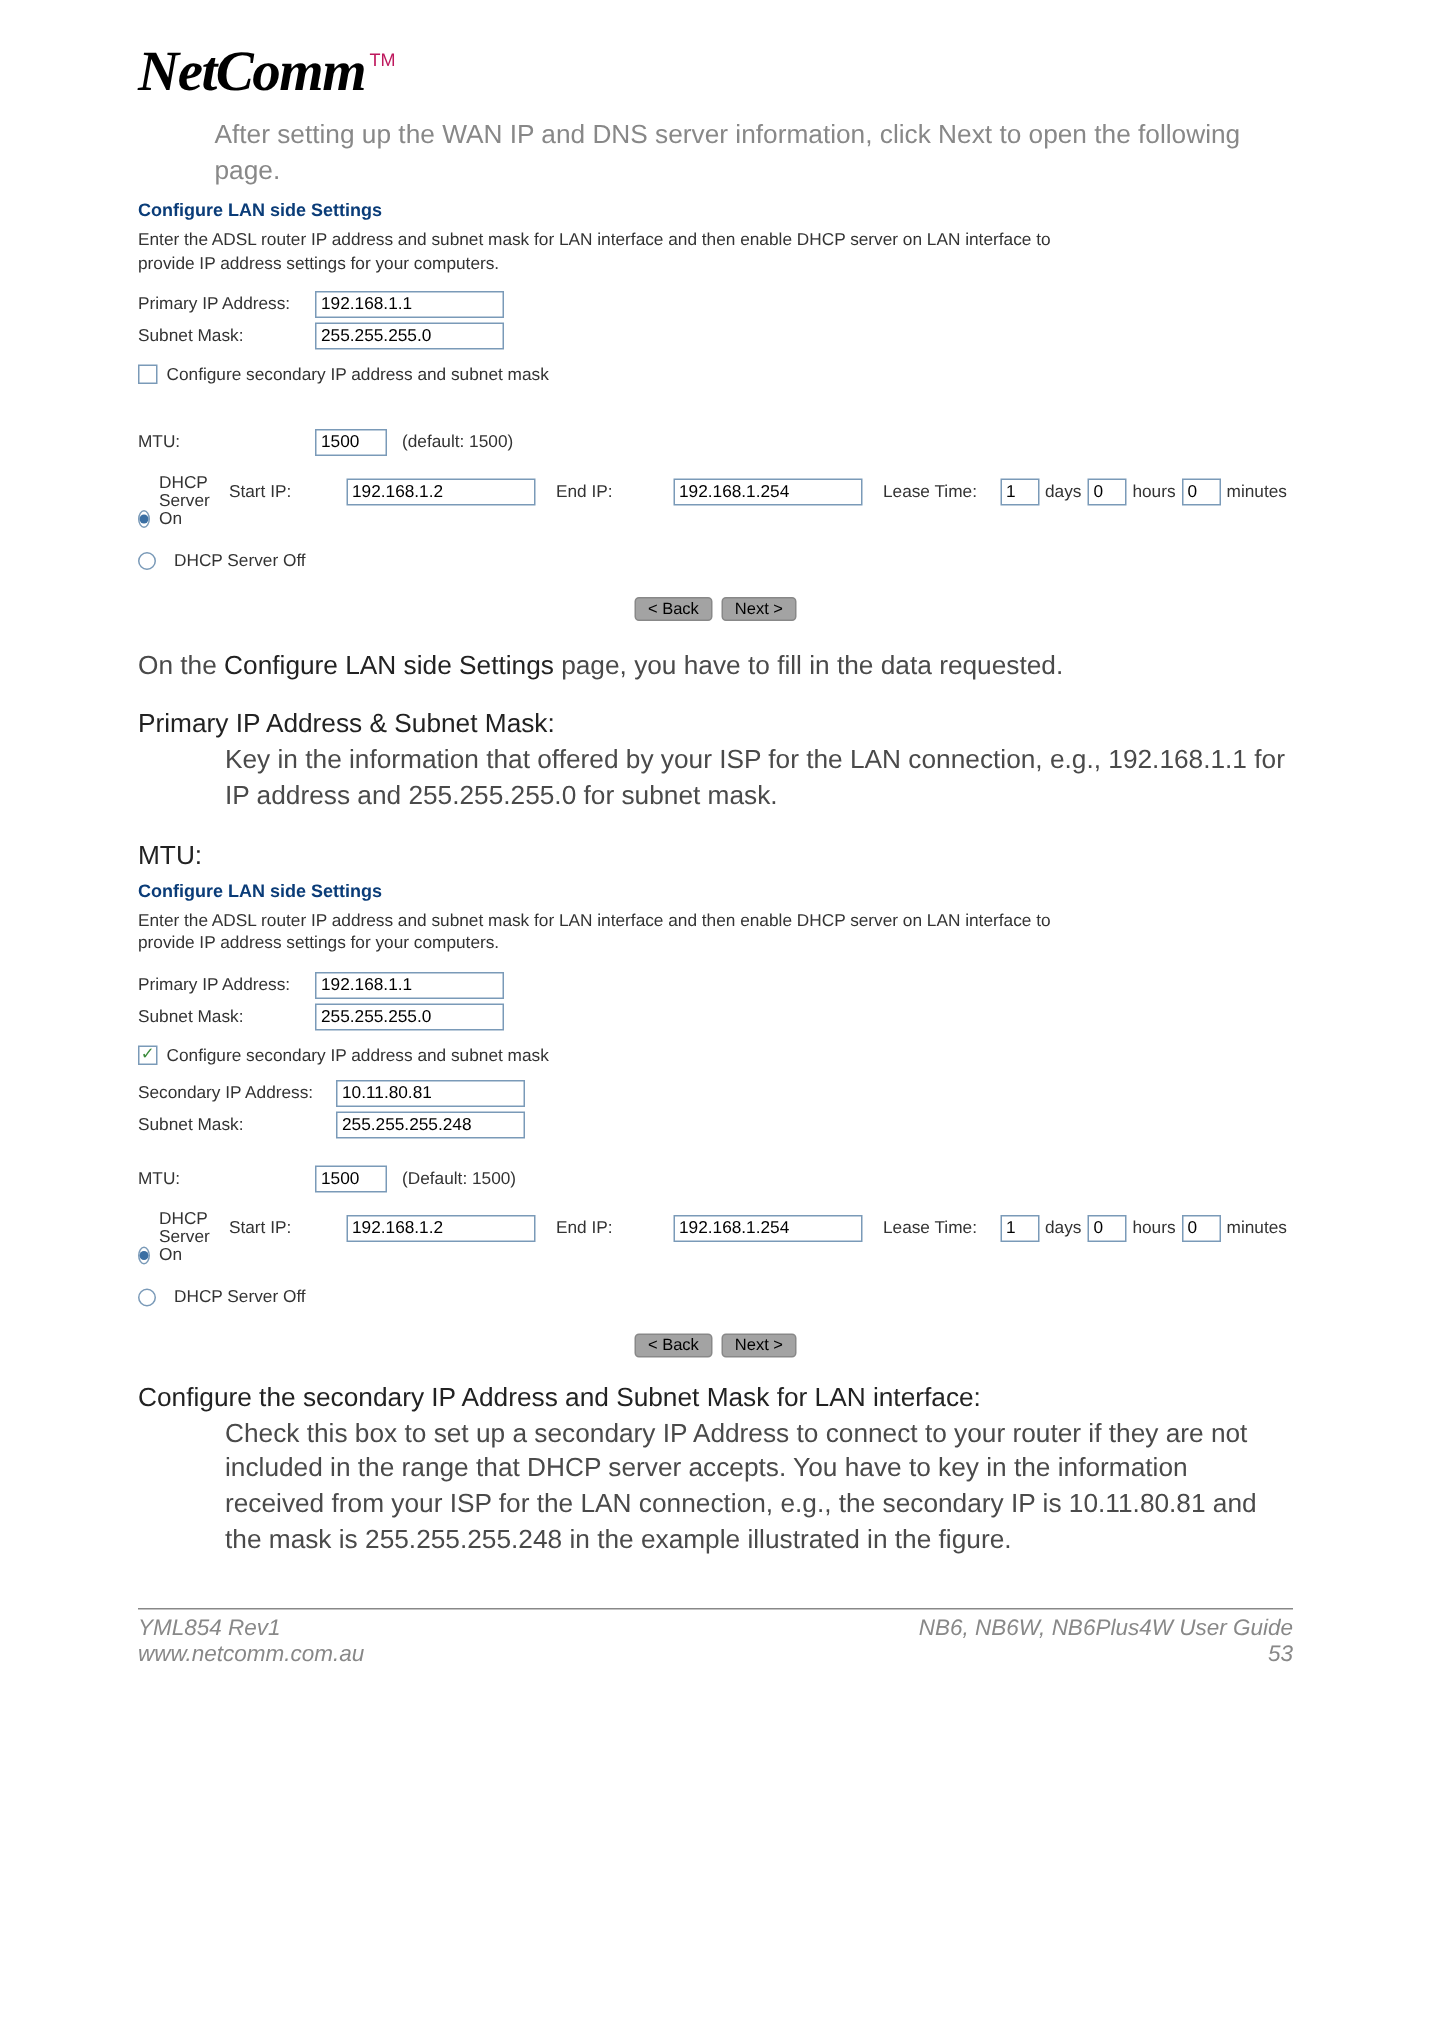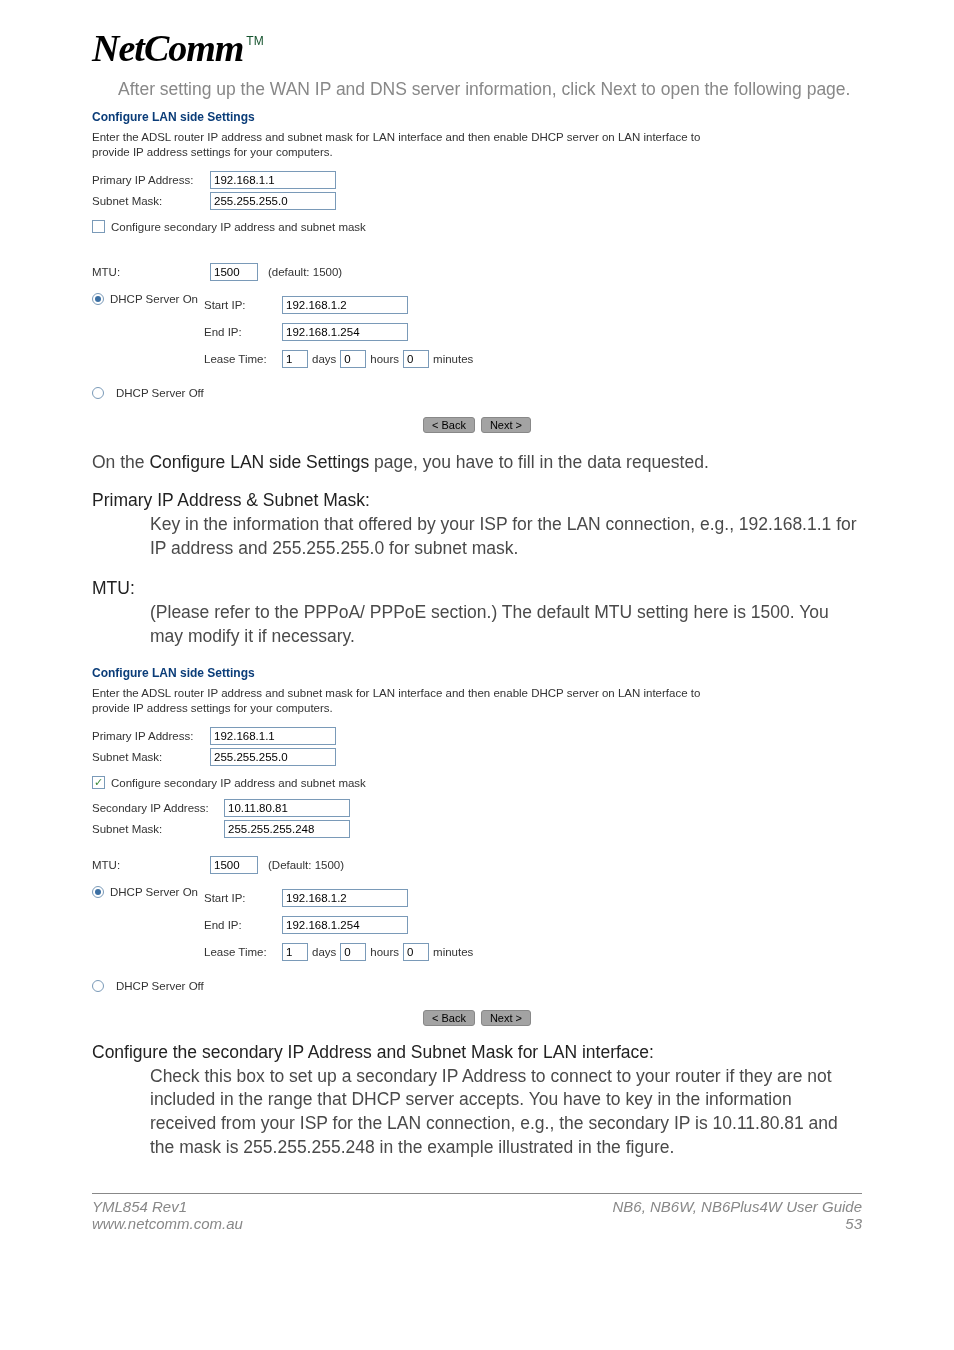--- a/index.html
+++ b/index.html
@@ -3,22 +3,22 @@
 <meta charset="utf-8">
 <style>
 @page{margin:0}
 *{box-sizing:border-box}
 body{margin:0;font-family:Arial,Helvetica,sans-serif;color:#333;background:#fff;width:954px}
 .page{padding:26px 92px 26px 92px}
 .header{display:flex;align-items:center;margin-bottom:8px}
 .logo{display:inline-flex;align-items:baseline}
 .logo-net{font-family:"Brush Script MT","Segoe Script",cursive;font-weight:900;font-style:italic;font-size:38px;color:#000;letter-spacing:-1px}
 .logo-comm{font-family:"Brush Script MT","Segoe Script",cursive;font-weight:900;font-style:italic;font-size:38px;color:#000;letter-spacing:-1px}
-.tm{font-size:12px;color:#14532d;margin-left:3px;position:relative;top:-16px}
-.intro{font-size:17.5px;color:#888;line-height:1.35;margin:2px 0 8px 26px}
+.tm{font-size:12px;color:#be185d;margin-left:3px;position:relative;top:-16px}
+.intro{font-size:17.5px;color:#888;line-height:1.35;margin:2px 0 8px 51px}
 .spacer-6{height:6px}
 .ui-block{padding:0 0 0 0;font-size:11.5px;color:#333;margin-left:0}
 .ui-title{color:#0a3c78;font-weight:bold;font-size:12px;margin-bottom:6px}
 .ui-desc{font-size:11.5px;color:#333;margin-bottom:10px;line-height:1.35;max-width:620px}
 .row{display:flex;align-items:center;margin:3px 0;gap:6px}
 .lbl{width:112px;font-size:11.5px}
 .fld{font-family:inherit;font-size:11.5px;border:1px solid #7a9ab8;background:#fff;height:18px;padding:1px 3px;width:126px}
 .fld-sm{width:26px}
 .chk-row{display:flex;align-items:flex-end;gap:6px;margin:10px 0}
 .chk{width:13px;height:13px;border:1px solid #7a9ab8;background:#fff;display:inline-flex;align-items:center;justify-content:center}
@@ -31,21 +31,21 @@
 .btn{font-size:11px;border:1px solid #888;background:#a3a3a3;padding:1px 8px;border-radius:3px;cursor:pointer}
 .body-text{font-size:17.5px;color:#4a4a4a;line-height:1.35}
 .body-text .b{color:#222}
 .body-h{font-size:17.5px;color:#222;margin-top:16px;margin-bottom:2px}
 .body-p{margin-left:58px;font-size:17.5px;color:#4a4a4a;line-height:1.35;margin-top:0}
 .footer{margin-top:34px;border-top:1px solid #888;padding-top:4px;display:flex;justify-content:space-between;font-size:15px;color:#888;font-style:italic}
 .footer .fr{text-align:right;font-style:italic}
 .footer .pg{display:block;font-style:italic}
 .dhcp-wrap{display:flex;align-items:flex-start;margin-top:12px}
 .dhcp-lbl{display:flex;align-items:flex-end;width:112px}
-.dhcp-fields{display:flex;flex-direction:column;gap:3px}
+.dhcp-fields{display:flex;flex-direction:row;gap:14px}
 .inline-txt{font-size:11.5px;margin:0 4px}
 </style>
 </head>
 <body>
 
 <div class="page">
   <div class="header">
     <span class="logo">
       <span class="logo-net">Net</span>
         <span class="logo-comm">Comm</span>
@@ -119,23 +119,20 @@
 
   <div style="margin-top:18px">
     <div class="body-text">
       <span>On the </span><span class="b">Configure LAN side Settings</span><span> page, you have to fill in the data requested.</span>
     </div>
 
     <div class="body-h">Primary IP Address &amp; Subnet Mask:</div>
     <p class="body-p">Key in the information that offered by your ISP for the LAN connection, e.g., 192.168.1.1 for IP address and 255.255.255.0 for subnet mask.</p>
 
     <div class="body-h">MTU:</div>
-    <p class="body-p">
-      <span>(Please refer to the PPPoA/ PPPoE section.) The default </span><span class="b">MTU</span><span> setting here is 1500. You may modify it if necessary.</span>
-    </p>
   </div>
 
   <div class="ui-block" style="margin-top:6px">
     <div class="ui-title">Configure LAN side Settings</div>
     <div class="ui-desc">Enter the ADSL router IP address and subnet mask for LAN interface and then enable DHCP server on LAN interface to provide IP address settings for your computers.</div>
 
     <div class="row">
       <span class="lbl">Primary IP Address:</span>
       <input class="fld" value="192.168.1.1" style="">
     </div>

